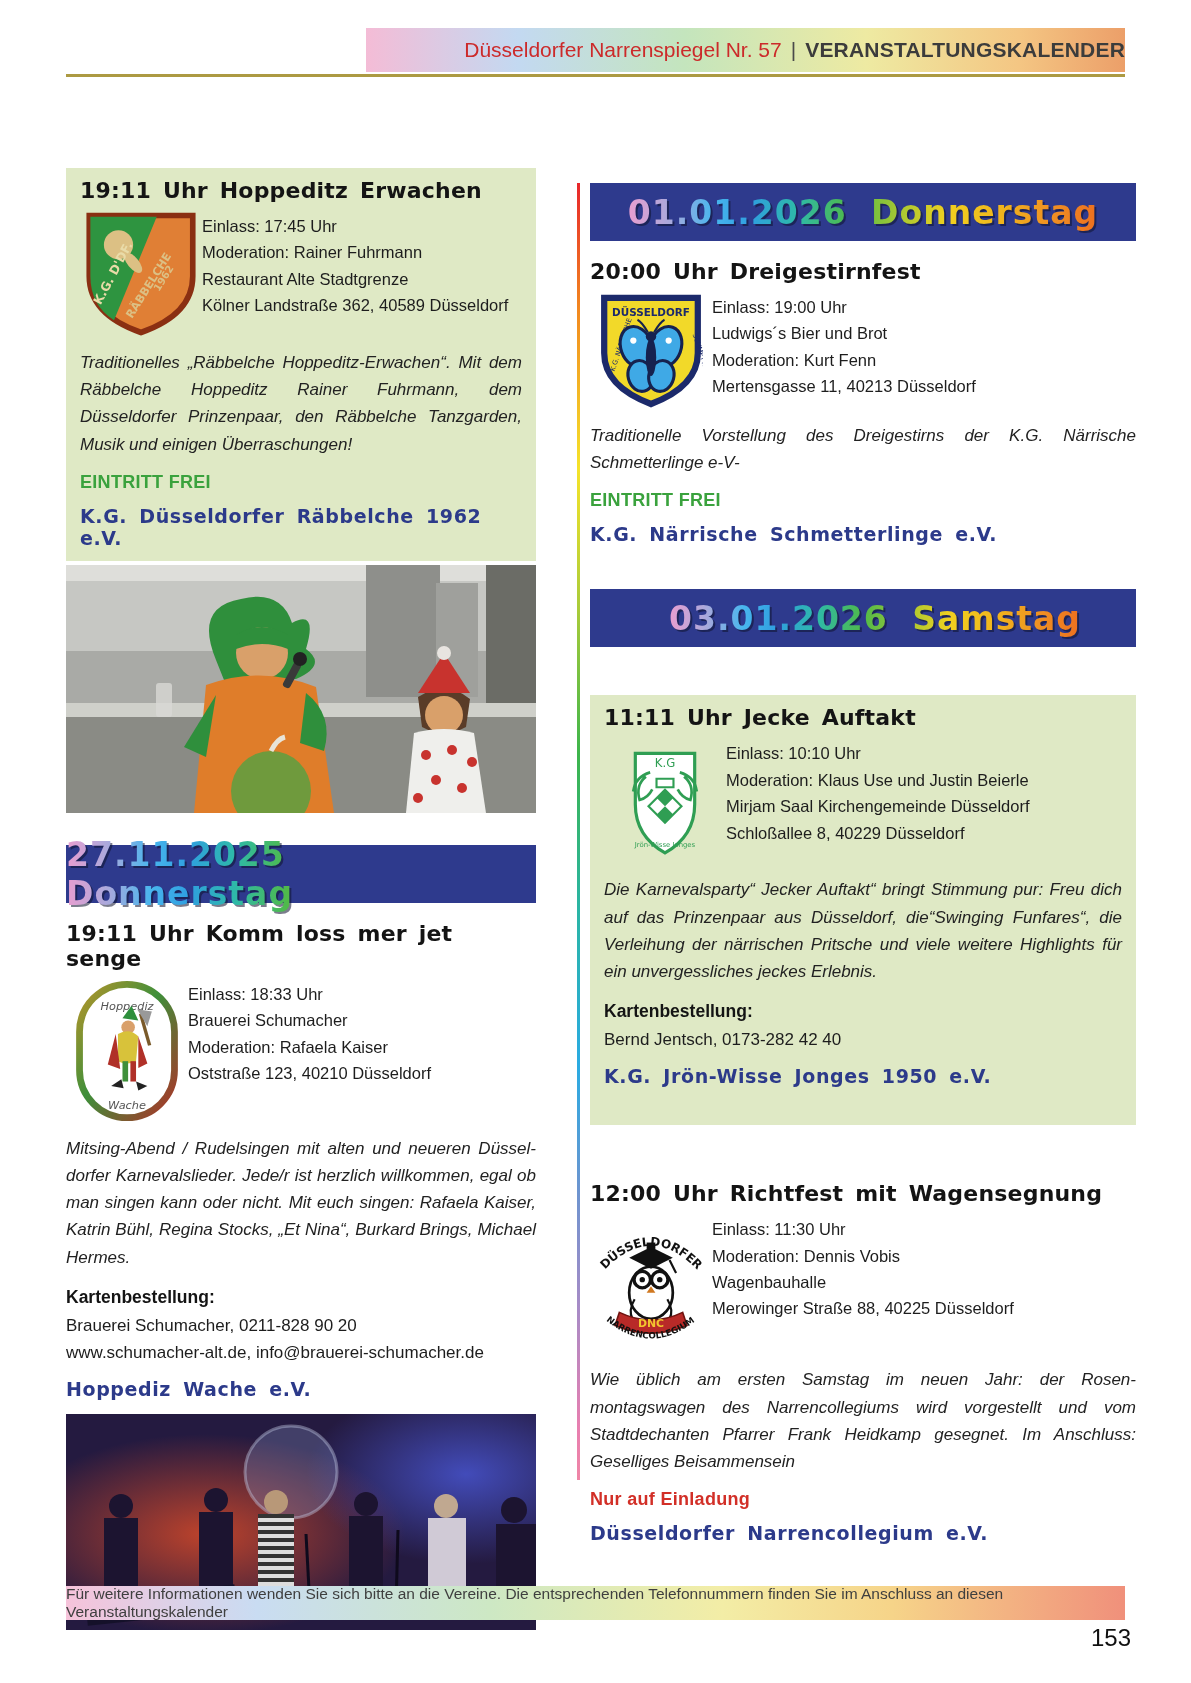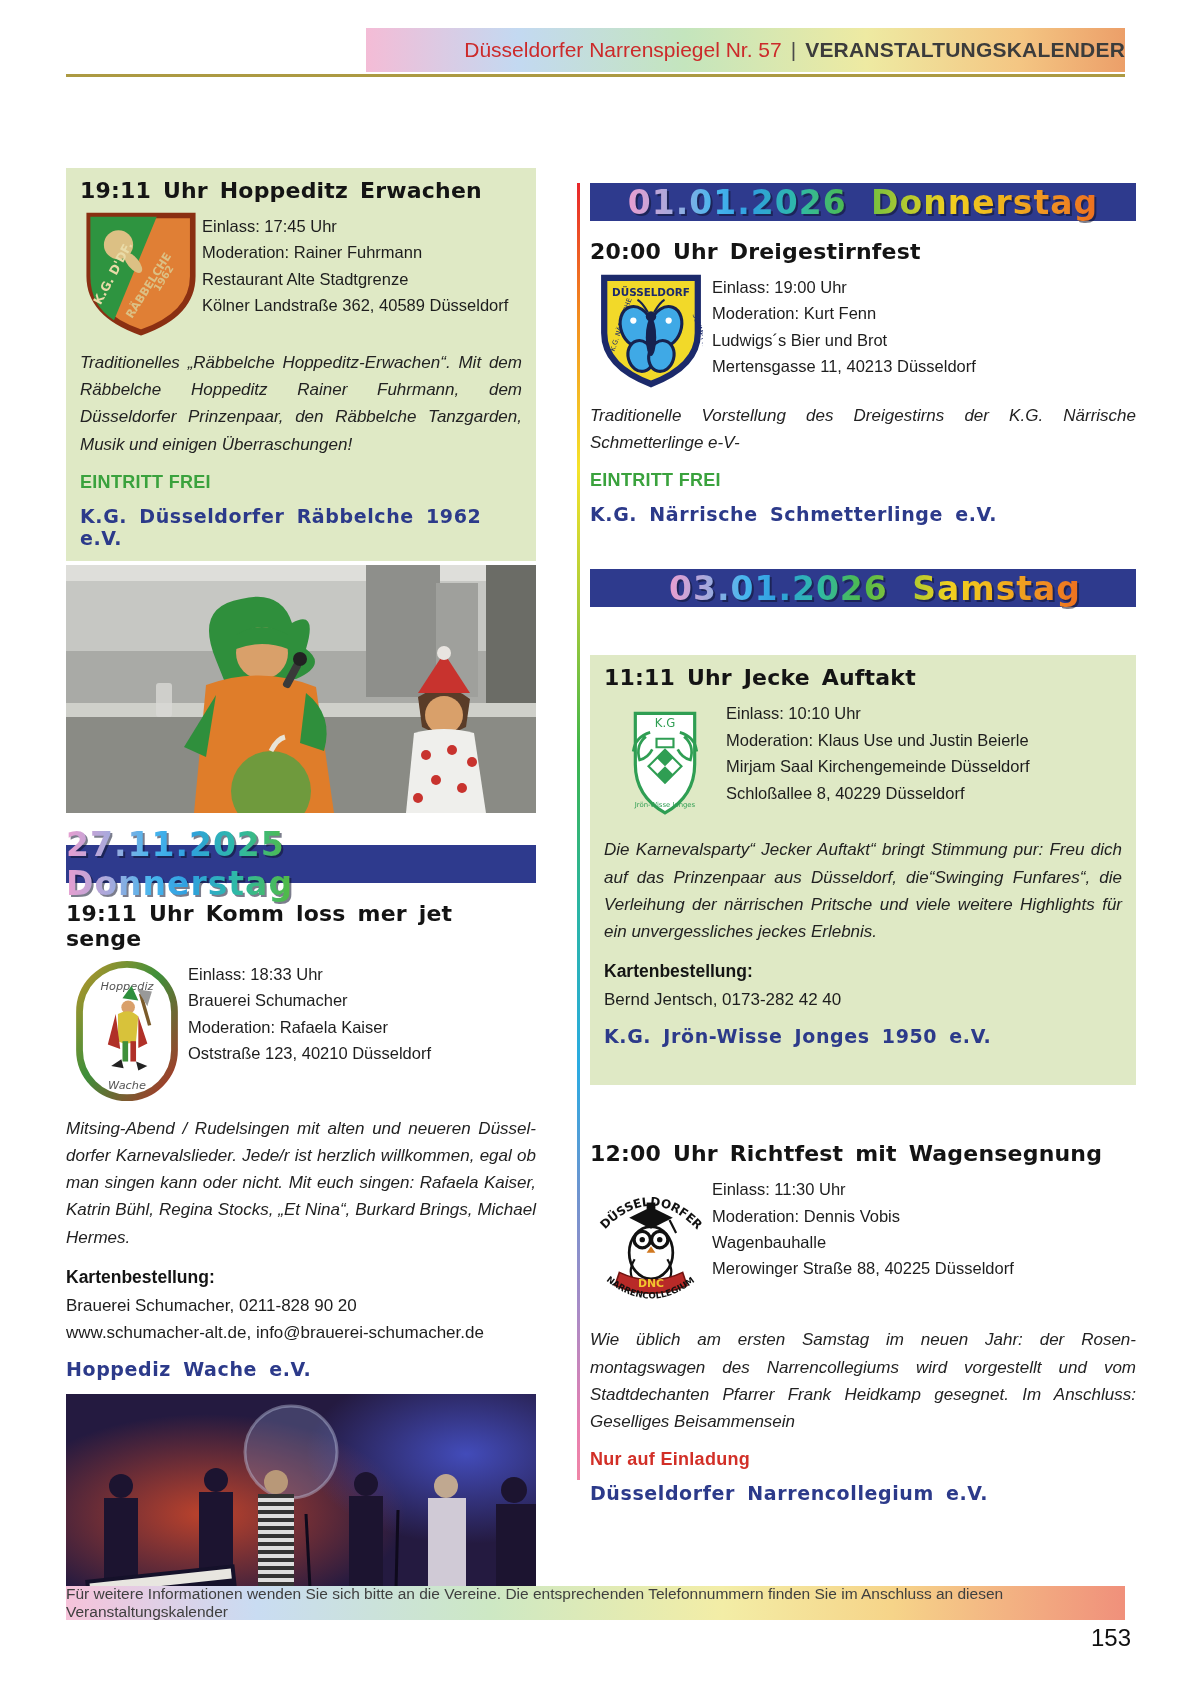--- a/index.html
+++ b/index.html
@@ -31,21 +31,21 @@
   .ev-desc{margin:12px 0 0;font-size:17px;line-height:1.6;font-style:italic;text-align:justify;color:#222;}
   .ev-note{margin-top:14px;font-weight:bold;font-size:18px;letter-spacing:.3px;}
   .note-green{color:#3aa23d;}
   .note-red{color:#d22f27;}
   .ev-club{margin-top:12px;font-family:"DejaVu Sans",sans-serif;font-weight:700;font-size:19px;color:#2c3a8a;letter-spacing:.6px;word-spacing:5px;}
   .booking{margin-top:16px;}
   .booking-label{font-weight:bold;font-size:17.5px;color:#141414;margin-bottom:4px;}
   .booking-line{font-size:17px;line-height:1.6;color:#1d1d1d;}
 
   
-  .date-banner{height:38px;background:#2e3a8d;display:flex;align-items:center;justify-content:center;}
+  .date-banner{height:58px;background:#2e3a8d;display:flex;align-items:center;justify-content:center;}
   .banner-text{font-family:"DejaVu Sans",sans-serif;font-weight:700;font-size:33px;letter-spacing:1px;word-spacing:12px;
     background:linear-gradient(90deg,#e89ed0 0%,#a9a9dc 9%,#49b6ee 18%,#2f9fe0 26%,#2eb9a8 36%,#4fba4a 47%,#a8c832 58%,#f0d020 68%,#f0b31d 80%,#ef9023 90%,#ed6f1f 100%);
     -webkit-background-clip:text;background-clip:text;color:transparent;-webkit-text-fill-color:transparent;
     filter:drop-shadow(2px 2px 0 rgba(15,18,45,.55));}
 
   .photo{width:470px;overflow:hidden;}
   .photo svg{display:block;width:100%;height:100%;}
 
   .logo-text{font-family:"DejaVu Sans",sans-serif;}
 
@@ -248,22 +248,22 @@
             <ellipse cx="60" cy="80" rx="12" ry="15" fill="#3fa9e6" stroke="#16224f" stroke-width="3" transform="rotate(15 60 80)"></ellipse>
             <ellipse cx="50" cy="62" rx="5" ry="18" fill="#16224f"></ellipse>
             <circle cx="50" cy="42" r="5" fill="#16224f"></circle>
             <path d="M47,38 q-6,-10 -10,-12 M53,38 q6,-10 10,-12" stroke="#16224f" stroke-width="2" fill="none"></path>
             <circle cx="33" cy="46" r="3" fill="#fff"></circle>
               <circle cx="67" cy="46" r="3" fill="#fff"></circle>
           </svg>
         </div>
         <div class="ev-details">
           <div>Einlass: 19:00 Uhr</div>
+          <div>Ludwigs´s Bier und Brot</div>
           <div>Moderation: Kurt Fenn</div>
-          <div>Ludwigs´s Bier und Brot</div>
           <div>Mertensgasse 11, 40213 Düsseldorf</div>
         </div>
       </div>
       <p class="ev-desc">Traditionelle Vorstellung des Dreigestirns der K.G. Närrische Schmetterlinge e-V-</p>
       <div class="ev-note note-green">EINTRITT FREI</div>
       <div class="ev-club">K.G. Närrische Schmetterlinge e.V.</div>
     </section>
 
     <div class="date-banner" style="margin-top:44px;padding-left:24px;">
       <span class="banner-text">03.01.2026 Samstag</span>

